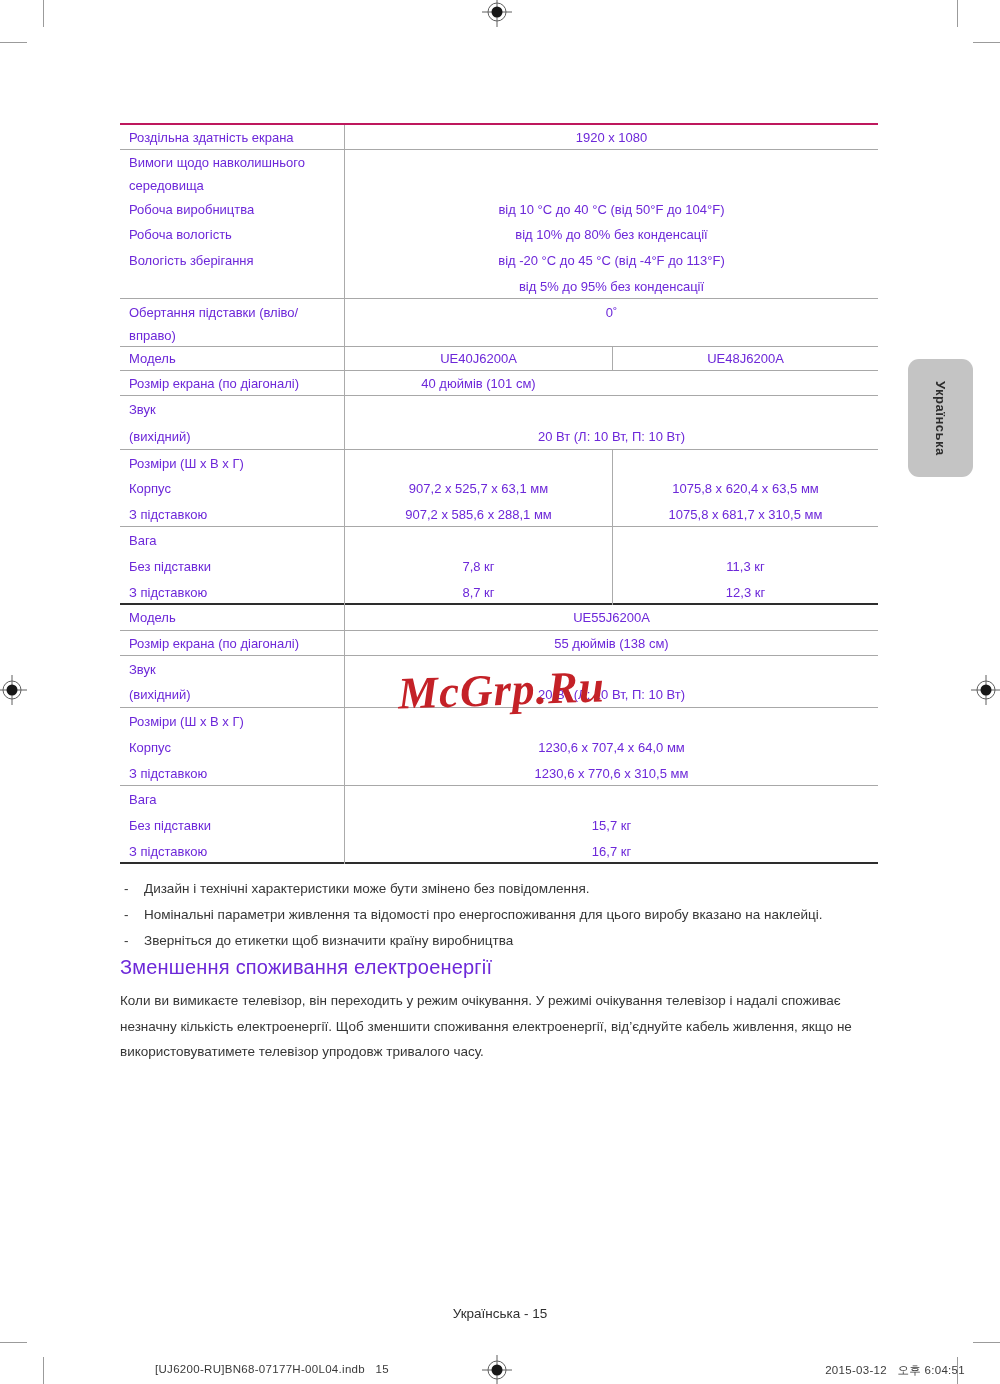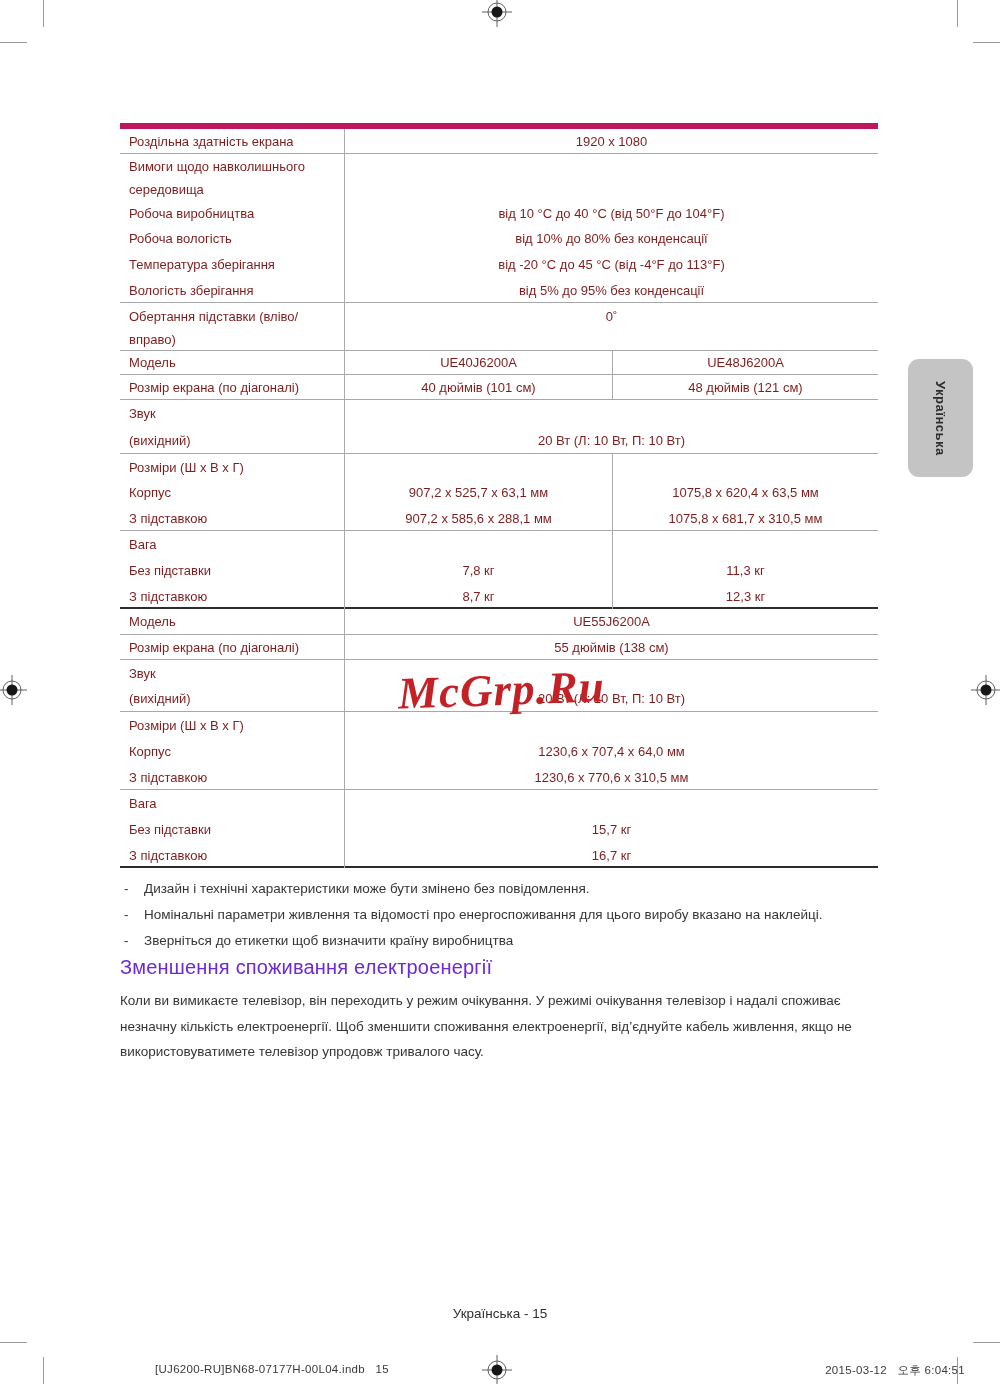--- a/index.html
+++ b/index.html
@@ -10,21 +10,21 @@
   
   .crop{position:absolute;background:#9b9b9b;}
   .crop.v{width:1px;height:27px;}
   .crop.h{width:27px;height:1px;}
 
   
   .regmark{position:absolute;width:30px;height:30px;}
 
   
   .spec-table{position:absolute;left:120px;top:123px;width:758px;
-              border-top:6px solid #be185d;font-size:13px;color:#7f1d1d;}
+              border-top:2px solid #be185d;font-size:13px;color:#6d28d9;}
   .row{display:grid;box-sizing:border-box;border-bottom:1px solid #a8a8a8;}
   .row.thick{border-bottom:2px solid #2d2d2d;}
   .c2{grid-template-columns:224px 1fr;}
   .c3{grid-template-columns:224px 268px 1fr;}
   .cell{display:flex;flex-direction:column;justify-content:center;min-width:0;}
   .lbl{padding-left:9px;align-items:flex-start;}
   .val{align-items:center;text-align:center;}
   .vline{border-left:1px solid #ababab;}
   .lines{justify-content:flex-start;align-items:stretch;}
   .ln{display:flex;align-items:center;}
@@ -119,23 +119,20 @@
         <div class="ln" style="height:22px">
             <span>середовища</span>
           </div>
         <div class="ln" style="height:26px">
             <span>Робоча виробництва</span>
           </div>
         <div class="ln" style="height:25px">
             <span>Робоча вологість</span>
           </div>
         <div class="ln" style="height:26px">
-            <span>Температура зберігання</span>
-          </div>
-        <div class="ln" style="height:26px">
             <span>Вологість зберігання</span>
           </div>
       </div>
       <div class="cell val vline lines">
         <div class="ln" style="height:24px"></div>
         <div class="ln" style="height:22px"></div>
         <div class="ln" style="height:26px">
             <span>від 10 °C до 40 °C (від 50°F до 104°F)</span>
           </div>
         <div class="ln" style="height:25px">
@@ -177,23 +174,20 @@
           <span>UE48J6200A</span>
         </div>
     </div>
 
     <div class="row c3" style="height:25px">
       <div class="cell lbl">
           <span>Розмір екрана (по діагоналі)</span>
         </div>
       <div class="cell val vline">
           <span>40 дюймів (101 см)</span>
-        </div>
-      <div class="cell val vline">
-          <span>48 дюймів (121 см)</span>
         </div>
     </div>
 
     <div class="row c2" style="height:54px">
       <div class="cell lbl lines">
         <div class="ln" style="height:27px">
             <span>Звук</span>
           </div>
         <div class="ln" style="height:26px">
             <span>(вихідний)</span>

